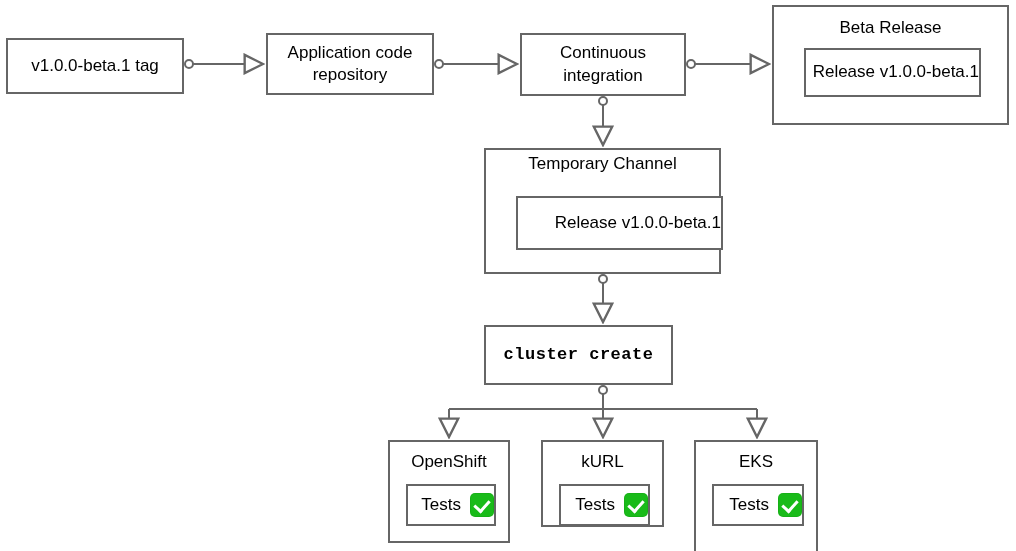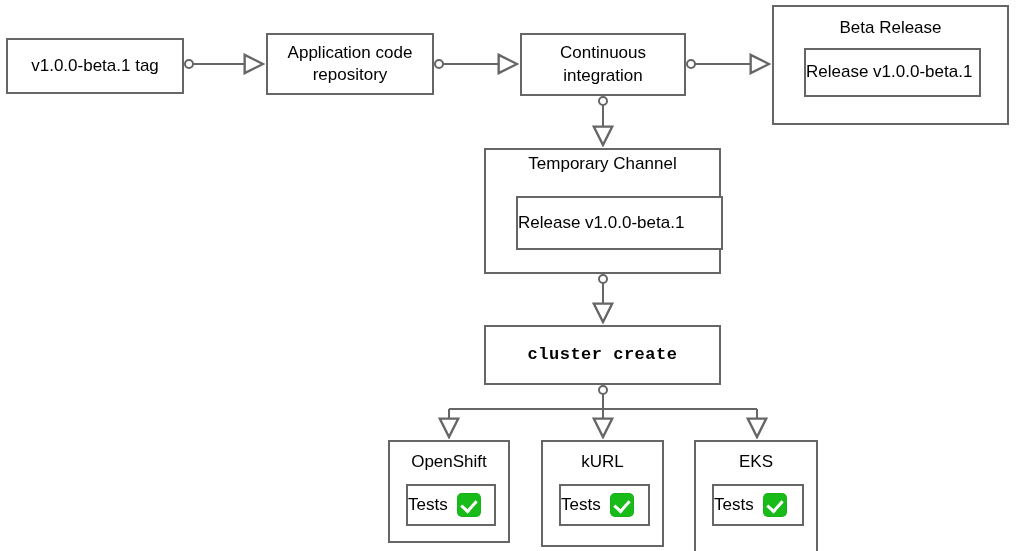--- a/index.html
+++ b/index.html
@@ -66,21 +66,21 @@
     font-size: 17px;
     color: #000000;
   }
   .inner-box {
     position: absolute;
     box-sizing: border-box;
     border: 2px solid #666666;
     background: #ffffff;
     display: flex;
     align-items: center;
-    justify-content: flex-start;
+    justify-content: flex-end;
     font-size: 17px;
     color: #000000;
   }
 
   .test-row {
     display: flex;
     align-items: center;
     justify-content: center;
     gap: 9px;
   }
@@ -113,27 +113,27 @@
   #node-ci             { left: 520px; top: 33px;  width: 166px; height: 63px; }
 
   #node-beta           { left: 772px; top: 5px;   width: 237px; height: 120px; }
   #node-beta .container-title { top: 10px; }
   #node-beta .inner-box{ left: 30px;  top: 41px;  width: 177px; height: 49px; }
 
   #node-temp           { left: 484px; top: 148px; width: 237px; height: 126px; }
   #node-temp .container-title { top: 3px; }
   #node-temp .inner-box{ left: 30px;  top: 46px;  width: 207px; height: 54px; }
 
-  #node-cluster        { left: 484px; top: 325px; width: 237px; height: 60px; }
+  #node-cluster        { left: 484px; top: 325px; width: 189px; height: 60px; }
 
   #node-openshift      { left: 388px; top: 440px; width: 122px; height: 103px; }
   #node-openshift .container-title { top: 9px; }
   #node-openshift .inner-box { left: 16px; top: 42px; width: 90px; height: 42px; }
 
-  #node-kurl           { left: 541px; top: 440px; width: 123px; height: 107px; }
+  #node-kurl           { left: 541px; top: 440px; width: 123px; height: 87px; }
   #node-kurl .container-title { top: 9px; }
   #node-kurl .inner-box { left: 16px; top: 42px; width: 91px; height: 42px; }
 
   #node-eks            { left: 694px; top: 440px; width: 124px; height: 115px; }
   #node-eks .container-title { top: 9px; }
   #node-eks .inner-box { left: 16px; top: 42px; width: 92px; height: 42px; }
 </style>
 </head>
 <body>
 

